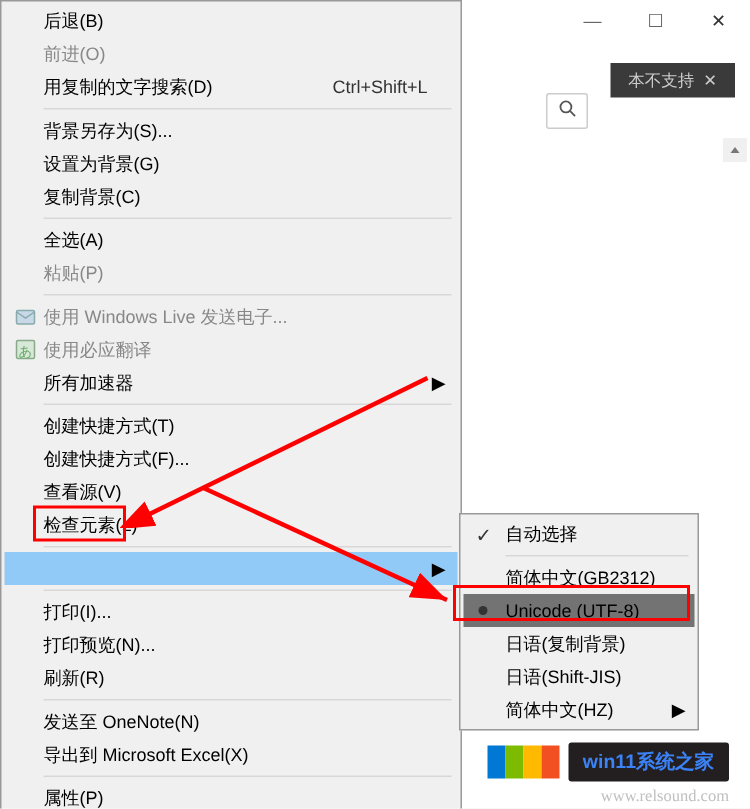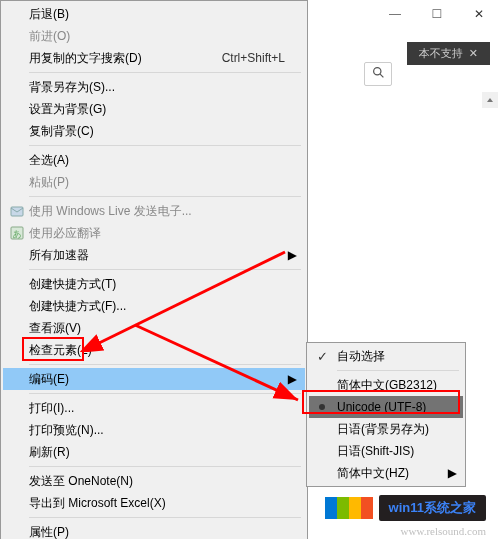--- a/index.html
+++ b/index.html
@@ -133,21 +133,20 @@
       <span class="menu-label">创建快捷方式(F)...</span>
     </div>
   <div class="menu-item">
       <span class="menu-label">查看源(V)</span>
     </div>
   <div class="menu-item">
       <span class="menu-label">检查元素(L)</span>
     </div>
   <div class="menu-sep"></div>
   <div class="menu-item highlighted">
-      <span class="menu-label">编码(E)</span>
       <span class="menu-arrow">▶</span>
     </div>
   <div class="menu-sep"></div>
   <div class="menu-item">
       <span class="menu-label">打印(I)...</span>
     </div>
   <div class="menu-item">
       <span class="menu-label">打印预览(N)...</span>
     </div>
   <div class="menu-item">
@@ -173,21 +172,21 @@
   </div>
   <div class="sub-sep"></div>
   <div class="submenu-item">
       <span class="menu-label">简体中文(GB2312)</span>
     </div>
   <div class="submenu-item highlighted">
     <span class="bullet"></span>
     <span class="menu-label">Unicode (UTF-8)</span>
   </div>
   <div class="submenu-item">
-      <span class="menu-label">日语(背景另存为)</span>
+      <span class="menu-label">日语(复制背景)</span>
     </div>
   <div class="submenu-item">
       <span class="menu-label">日语(Shift-JIS)</span>
     </div>
   <div class="submenu-item">
       <span class="menu-label">简体中文(HZ)</span>
       <span class="menu-arrow" style="right:6px;">▶</span>
     </div>
 </div>
 

